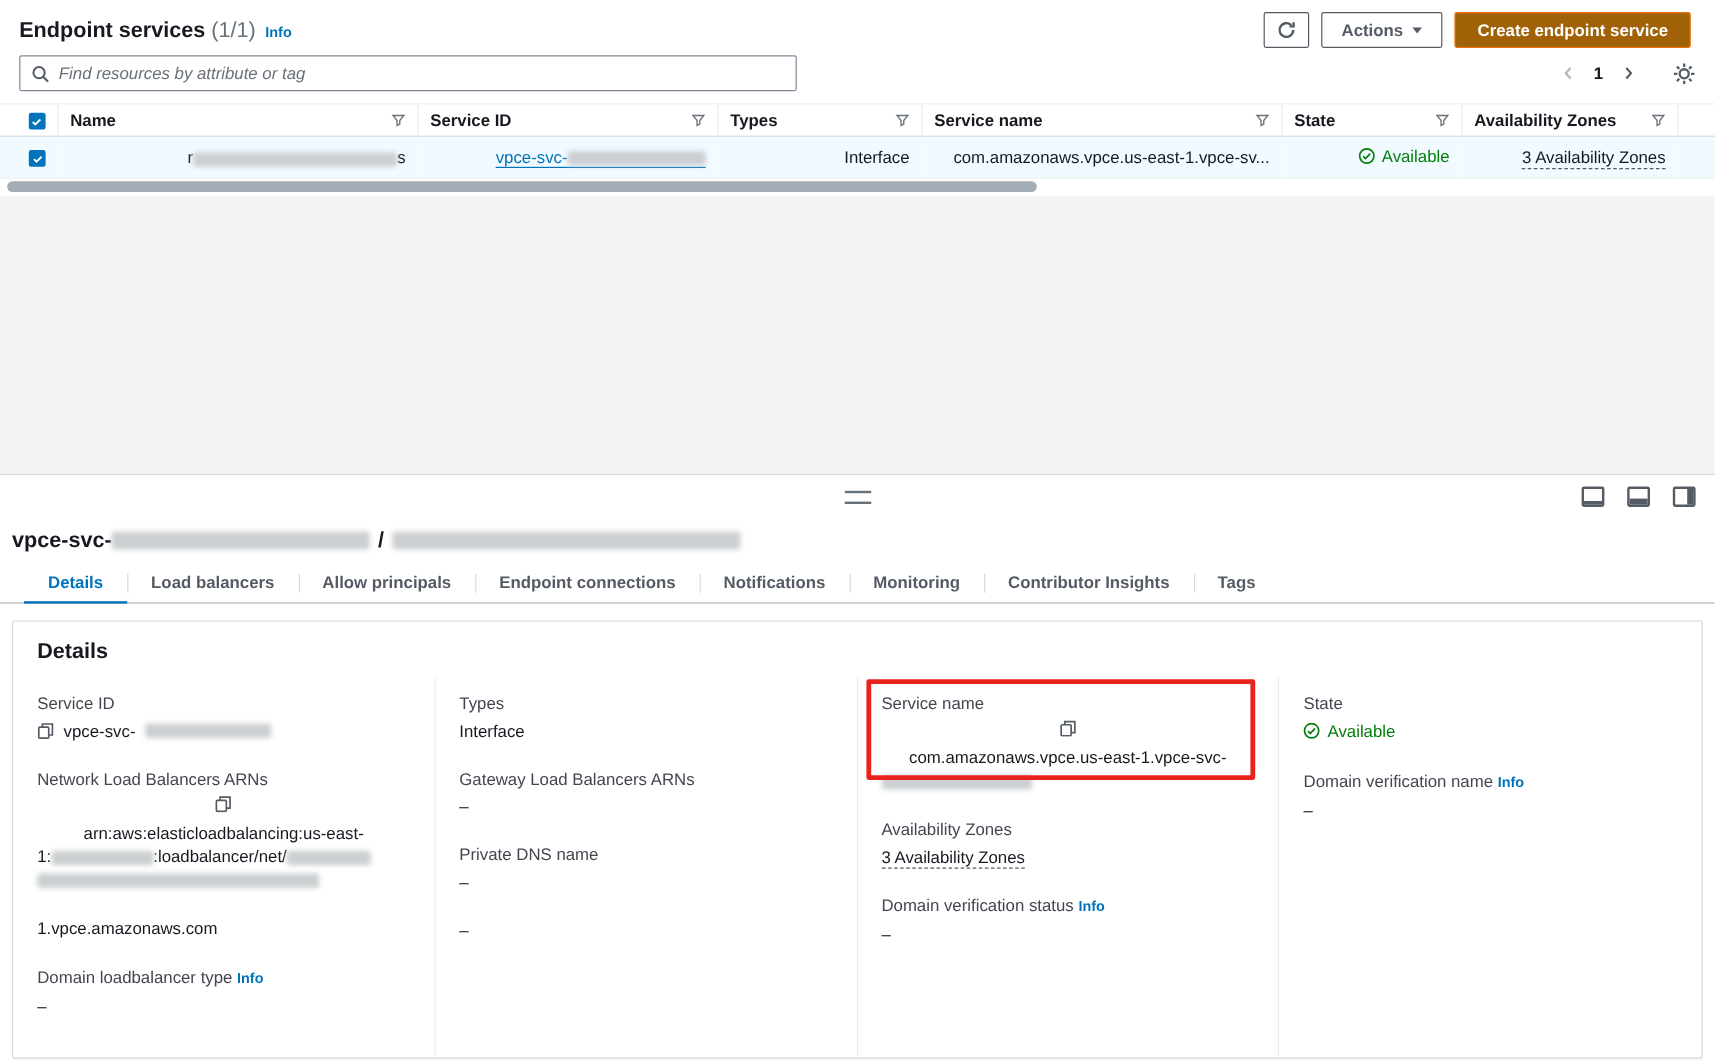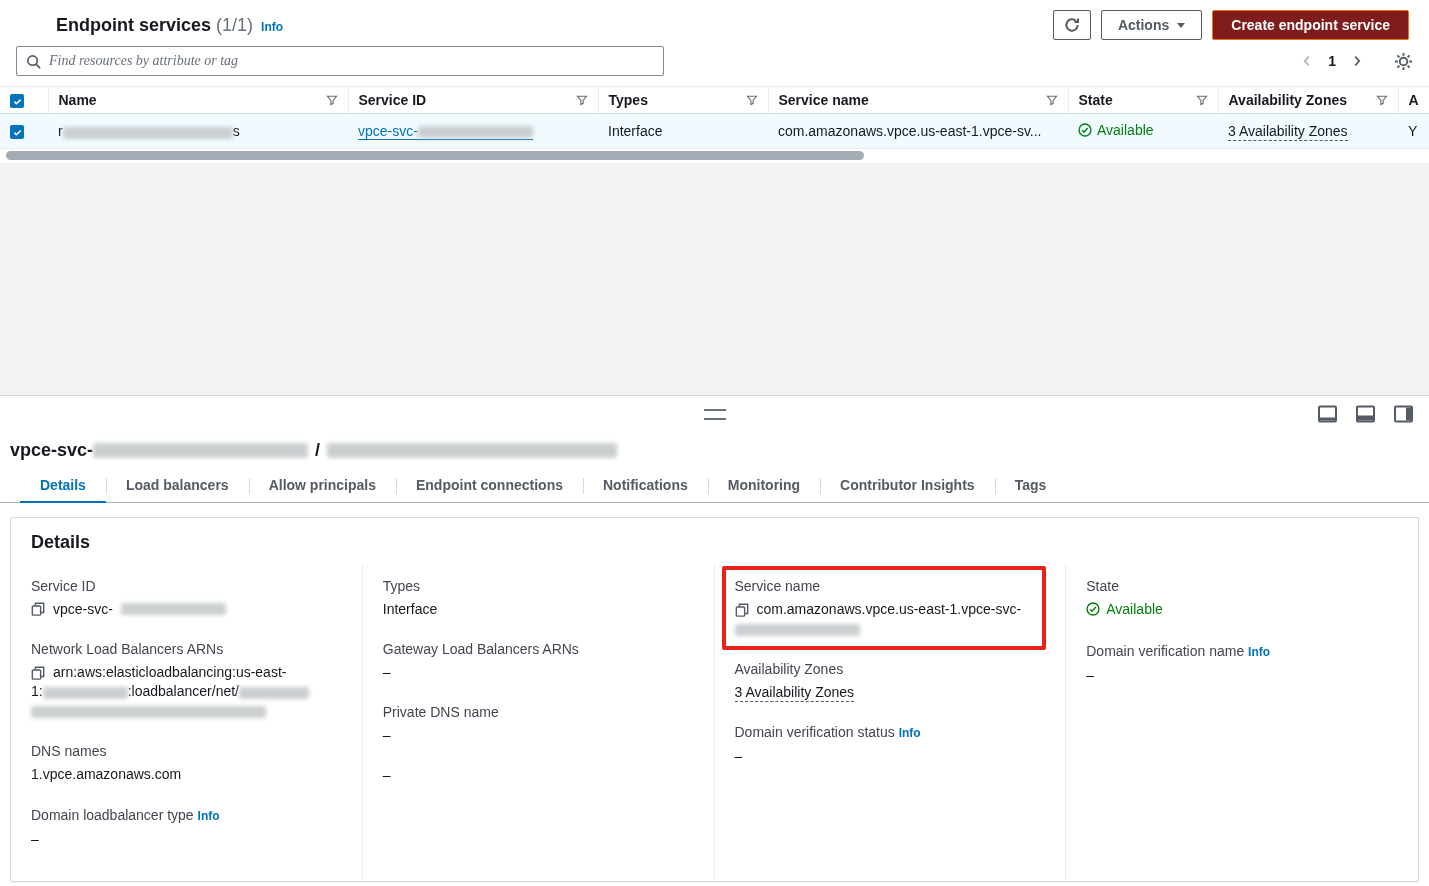--- a/index.html
+++ b/index.html
@@ -3,43 +3,43 @@
 <meta charset="utf-8">
 <style>
   html,body{margin:0;padding:0;}
   body{
     width:1429px;height:886px;overflow:hidden;position:relative;
     background:#ffffff;color:#16191f;
     font-family:"Liberation Sans","DejaVu Sans",sans-serif;font-size:14px;
   }
   
   .page-header{display:flex;justify-content:space-between;align-items:center;padding:10px 20px 6px 16px;}
-  .title-group{display:flex;align-items:baseline;gap:8px;margin-left:40px;}
+  .title-group{display:flex;align-items:baseline;gap:8px;}
   .title-group h1{margin:0;font-size:18px;font-weight:700;}
   .title-group .count{font-weight:400;color:#687078;}
   .info-link{color:#0073bb;font-size:12px;font-weight:700;text-decoration:none;cursor:pointer;}
   .header-actions{display:flex;gap:10px;align-items:center;padding-left:32px;}
   .btn{height:30px;border-radius:2px;font-size:14px;font-weight:700;display:inline-flex;align-items:center;justify-content:center;cursor:pointer;box-sizing:border-box;font-family:inherit;}
   .btn-icon{width:38px;background:#fff;border:1px solid #545b64;}
   .btn-secondary{background:#fff;border:1px solid #545b64;color:#545b64;padding:0 16px;gap:8px;}
-  .btn-primary{background:#7f1d1d;border:1px solid #ec7211;color:#fff;padding:0 18px;}
+  .btn-primary{background:#a16207;border:1px solid #ec7211;color:#fff;padding:0 18px;}
   .caret{width:0;height:0;border-left:4px solid transparent;border-right:4px solid transparent;border-top:5px solid #545b64;display:inline-block;}
   .toolbar{display:flex;justify-content:space-between;align-items:center;padding:0 16px;margin-bottom:10px;}
   .search-box{position:relative;width:648px;height:30px;border:1px solid #7d8998;border-radius:2px;box-sizing:border-box;display:flex;align-items:center;background:#fff;}
   .search-box svg{margin:0 6px 0 9px;flex:none;}
-  .search-box input{border:none;outline:none;flex:1;height:100%;font-family:Liberation Serif, serif;font-size:14px;background:transparent;color:#000000;}
+  .search-box input{border:none;outline:none;flex:1;height:100%;font-family:Liberation Sans, sans-serif;font-size:14px;background:transparent;color:#000000;}
   .search-box input::placeholder{font-style:italic;color:#687078;}
   .pager{display:flex;align-items:center;gap:14px;}
   .pager .chev{background:none;border:none;padding:0;cursor:pointer;display:flex;align-items:center;}
   .page-num{font-weight:700;color:#16191f;}
   .gear-btn{background:none;border:none;padding:0;margin-left:16px;cursor:pointer;display:flex;align-items:center;}
   
   .table-clip{width:1429px;overflow:hidden;}
   table.res-table{border-collapse:collapse;table-layout:fixed;width:1460px;}
-  .res-table th,.res-table td{text-align:left;white-space:nowrap;overflow:hidden;box-sizing:border-box;margin-left:45px;}
+  .res-table th,.res-table td{text-align:right;white-space:nowrap;overflow:hidden;box-sizing:border-box;margin-left:45px;}
   .res-table thead th{font-weight:700;padding:5px 10px;border-top:1px solid #eaeded;border-bottom:1px solid #d5dbdb;}
   .res-table thead th:not(.col-check){border-left:1px solid #eaeded;}
   .th-inner{display:flex;justify-content:space-between;align-items:center;gap:6px;}
   .res-table td{padding:8px 10px;border-bottom:1px solid #eaeded;}
   tr.selected{background:#f1faff;}
   .col-check{width:48px;text-align:center;}
   .checkbox{width:14px;height:14px;border-radius:2px;background:#0073bb;display:inline-flex;align-items:center;justify-content:center;vertical-align:middle;cursor:pointer;}
   .id-link{color:#0073bb;text-decoration:none;border-bottom:1px solid #0073bb;cursor:pointer;display:inline-block;line-height:15px;}
   .status-ok{color:#037f0c;display:inline-flex;align-items:center;gap:5px;}
   .az-trigger{border-bottom:1px dashed #545b64;cursor:pointer;padding-bottom:1px;}
@@ -67,21 +67,21 @@
   .card-heading{margin:0;padding:14px 20px 12px;font-size:18px;font-weight:700;}
   .details-grid{display:grid;grid-template-columns:repeat(4,1fr);height:calc(100% - 48px);}
   .dcol{padding:12px 20px 0;box-sizing:border-box;}
   .dcol:not(:last-child){border-right:1px solid #eaeded;}
   .field{margin-bottom:22px;}
   .field-label{color:#424650;line-height:18px;}
   .field-value{margin-top:5px;color:#16191f;line-height:18px;}
   .vrow{display:flex;align-items:center;gap:8px;}
   .copy-btn{background:none;border:none;padding:0;cursor:pointer;display:inline-flex;align-items:center;flex:none;}
   .green-val{color:#037f0c;display:inline-flex;align-items:center;gap:6px;}
-  .sub-line{line-height:19px;}
+  .sub-line{line-height:19px;flex-direction:column;}
   
   .redact{display:inline-block;height:12px;background:#c6cacc;border-radius:2px;filter:blur(2px);vertical-align:middle;opacity:.9;}
   .redact.big{height:15px;}
   .annotation{position:absolute;left:722px;top:566px;width:316px;height:76px;border:4px solid #e8231d;border-radius:2px;z-index:20;pointer-events:none;}
 </style>
 </head>
 <body>
 
 <div class="page">
 
@@ -310,21 +310,20 @@
                       <path d="M5 4.5V1.5h9.5v10.5h-3" fill="none" stroke="#545b64" stroke-width="1.6"></path>
                     </svg>
                   </button>
                 <span>arn:aws:elasticloadbalancing:us-east-</span>
               </div>
               <div class="sub-line"><span>1:</span><span class="redact" style="width:85px"></span><span>:loadbalancer/net/</span><span class="redact" style="width:70px"></span></div>
               <div class="sub-line"><span class="redact" style="width:235px"></span></div>
             </div>
           </div>
           <div class="field">
-            <div class="field-label">DNS names</div>
             <div class="field-value">
               <div class="sub-line">1.vpce.amazonaws.com</div>
             </div>
           </div>
           <div class="field">
             <div class="field-label"><span>Domain loadbalancer type</span> <a class="info-link">Info</a></div>
             <div class="field-value">–</div>
           </div>
         </div>
 

